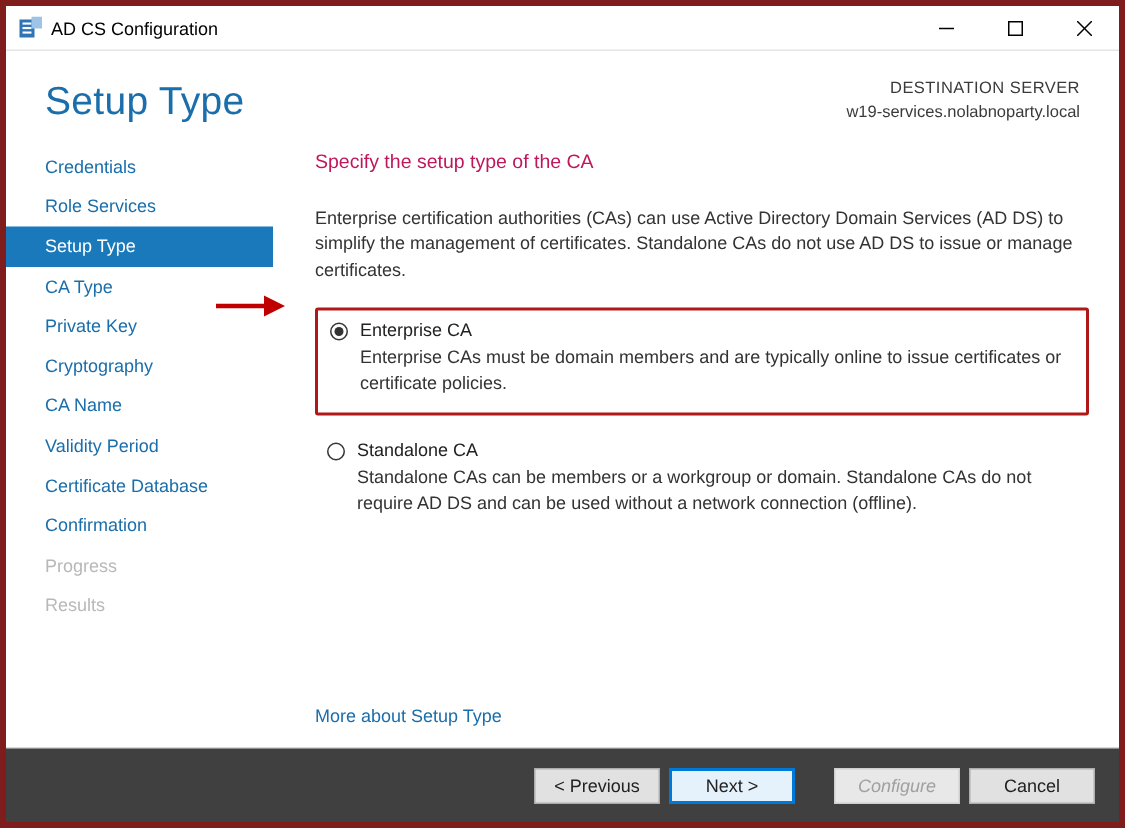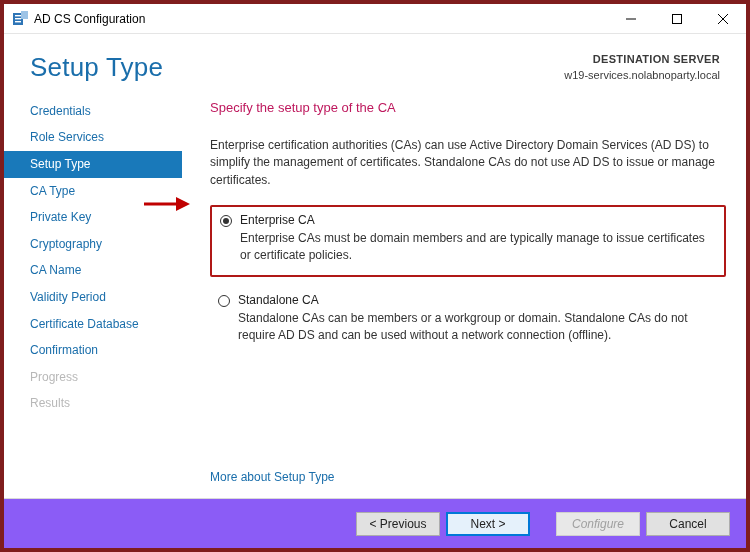--- a/index.html
+++ b/index.html
@@ -51,21 +51,21 @@
     color: #1a6eab;
     margin: 0;
     letter-spacing: 0.2px;
   }
   .header-right {
     text-align: right;
     font-size: 11px;
     color: #4a4a4a;
     line-height: 1.45;
   }
-  .header-right .dest-label { font-weight: 700; letter-spacing: 0.3px; color:#3a3a3a;text-align:right;}
+  .header-right .dest-label { font-weight: 400; letter-spacing: 0.3px; color:#3a3a3a;text-align:right;}
   .header-right .dest-server { color:#3a3a3a; }
 
   .body {
     display: flex;
     flex: 1;
     min-height: 0;
     padding: 0 0 0 0;
   }
   .sidebar {
     width: 178px;
@@ -143,21 +143,21 @@
     position: absolute;
     left: -40px;
     top: 102px;
     width: 48px;
     height: 20px;
     pointer-events: none;
   }
 
   .footer {
     height: 50px;
-    background: #8b5cf6;
+    background: #404040;
     border-top: 1px solid #d9d9d9;
     display: flex;
     align-items: center;
     justify-content: flex-end;
     gap: 6px;
     padding: 0 16px;
   }
   .btn {
     min-width: 84px; height: 24px;
     font-size: 12px;
@@ -251,21 +251,21 @@
 
       <h2>Specify the setup type of the CA</h2>
       <div class="desc">Enterprise certification authorities (CAs) can use Active Directory Domain Services (AD DS) to simplify the management of certificates. Standalone CAs do not use AD DS to issue or manage certificates.</div>
 
       <div id="options">
           <div class="option-wrap highlighted">
             <div class="opt-row">
               <div class="radio checked"></div>
               <div class="opt-label">Enterprise CA</div>
             </div>
-            <div class="opt-desc">Enterprise CAs must be domain members and are typically manage to issue certificates or certificate policies.</div>
+            <div class="opt-desc">Enterprise CAs must be domain members and are typically online to issue certificates or certificate policies.</div>
           </div>
           <div class="option-wrap">
             <div class="opt-row">
               <div class="radio"></div>
               <div class="opt-label">Standalone CA</div>
             </div>
             <div class="opt-desc">Standalone CAs can be members or a workgroup or domain. Standalone CAs do not require AD DS and can be used without a network connection (offline).</div>
           </div>
         </div>
 

